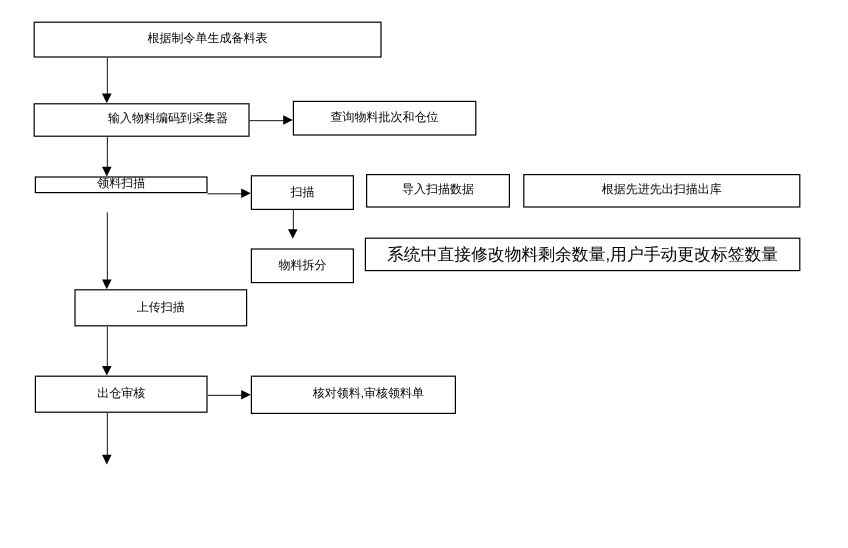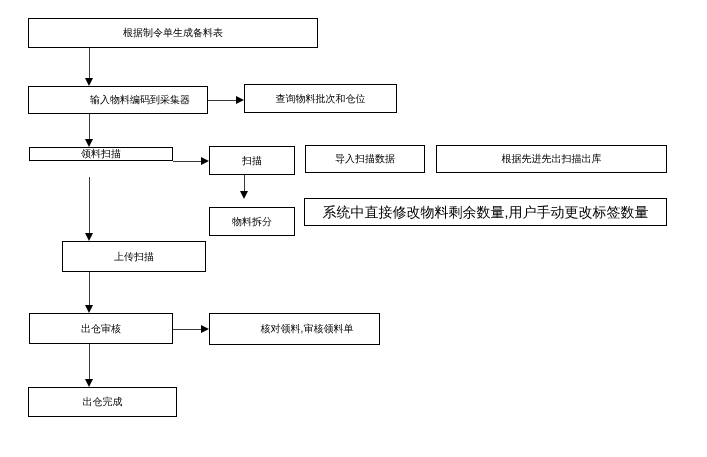--- a/index.html
+++ b/index.html
@@ -82,21 +82,20 @@
   <div class="node" style="left:209px; top:207px; width:86px; height:29px;">物料拆分</div>
 
   <div class="node small-text" style="left:304px; top:198px; width:363px; height:28px;">系统中直接修改物料剩余数量,用户手动更改标签数量</div>
 
   <div class="node" style="left:29px; top:241px; width:144px; height:31px;margin-left:33px;">上传扫描</div>
 
   <div class="node" style="left:29px; top:313px; width:144px; height:31px;">出仓审核</div>
 
   <div class="node" style="left:209px; top:313px; width:171px; height:32px;padding-left:25px;">核对领料,审核领料单</div>
 
-  <div class="node" style="left:28px; top:387px; width:149px; height:30px;">出仓完成</div>
 
   <div class="arrow-v" style="left:85px; top:48px; height:38px;">
     <i class="shaft"></i>
     <i class="head"></i>
   </div>
 
   <div class="arrow-v" style="left:85px; top:114px; height:33px;">
     <i class="shaft"></i>
     <i class="head"></i>
   </div>

